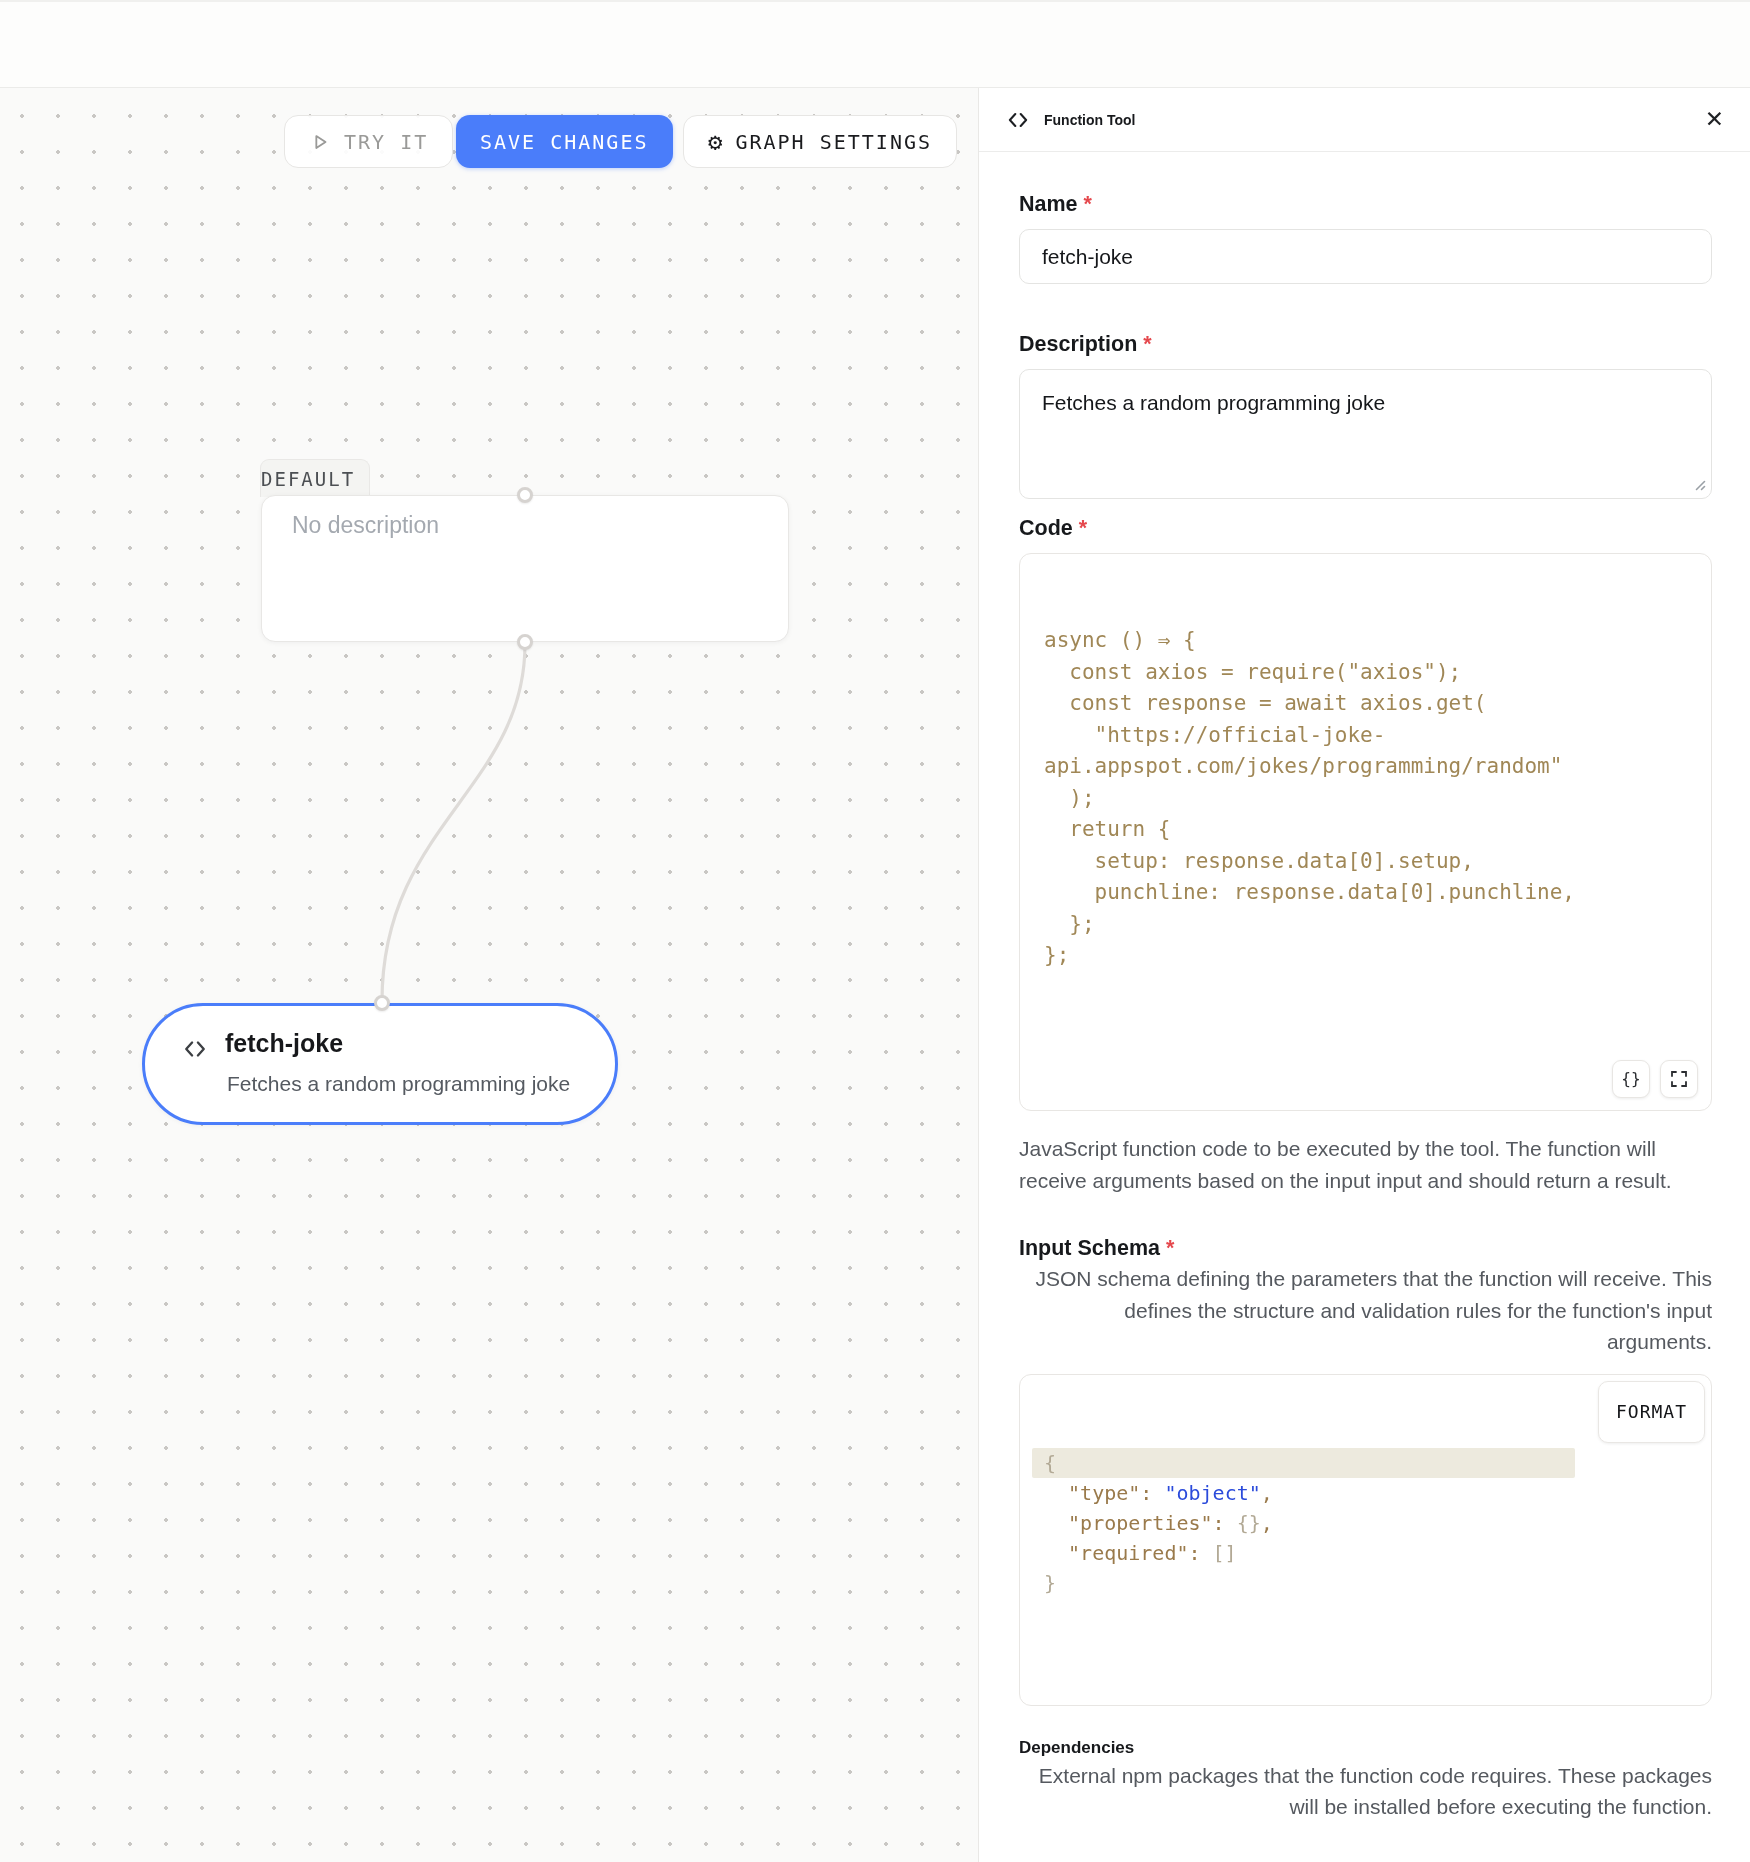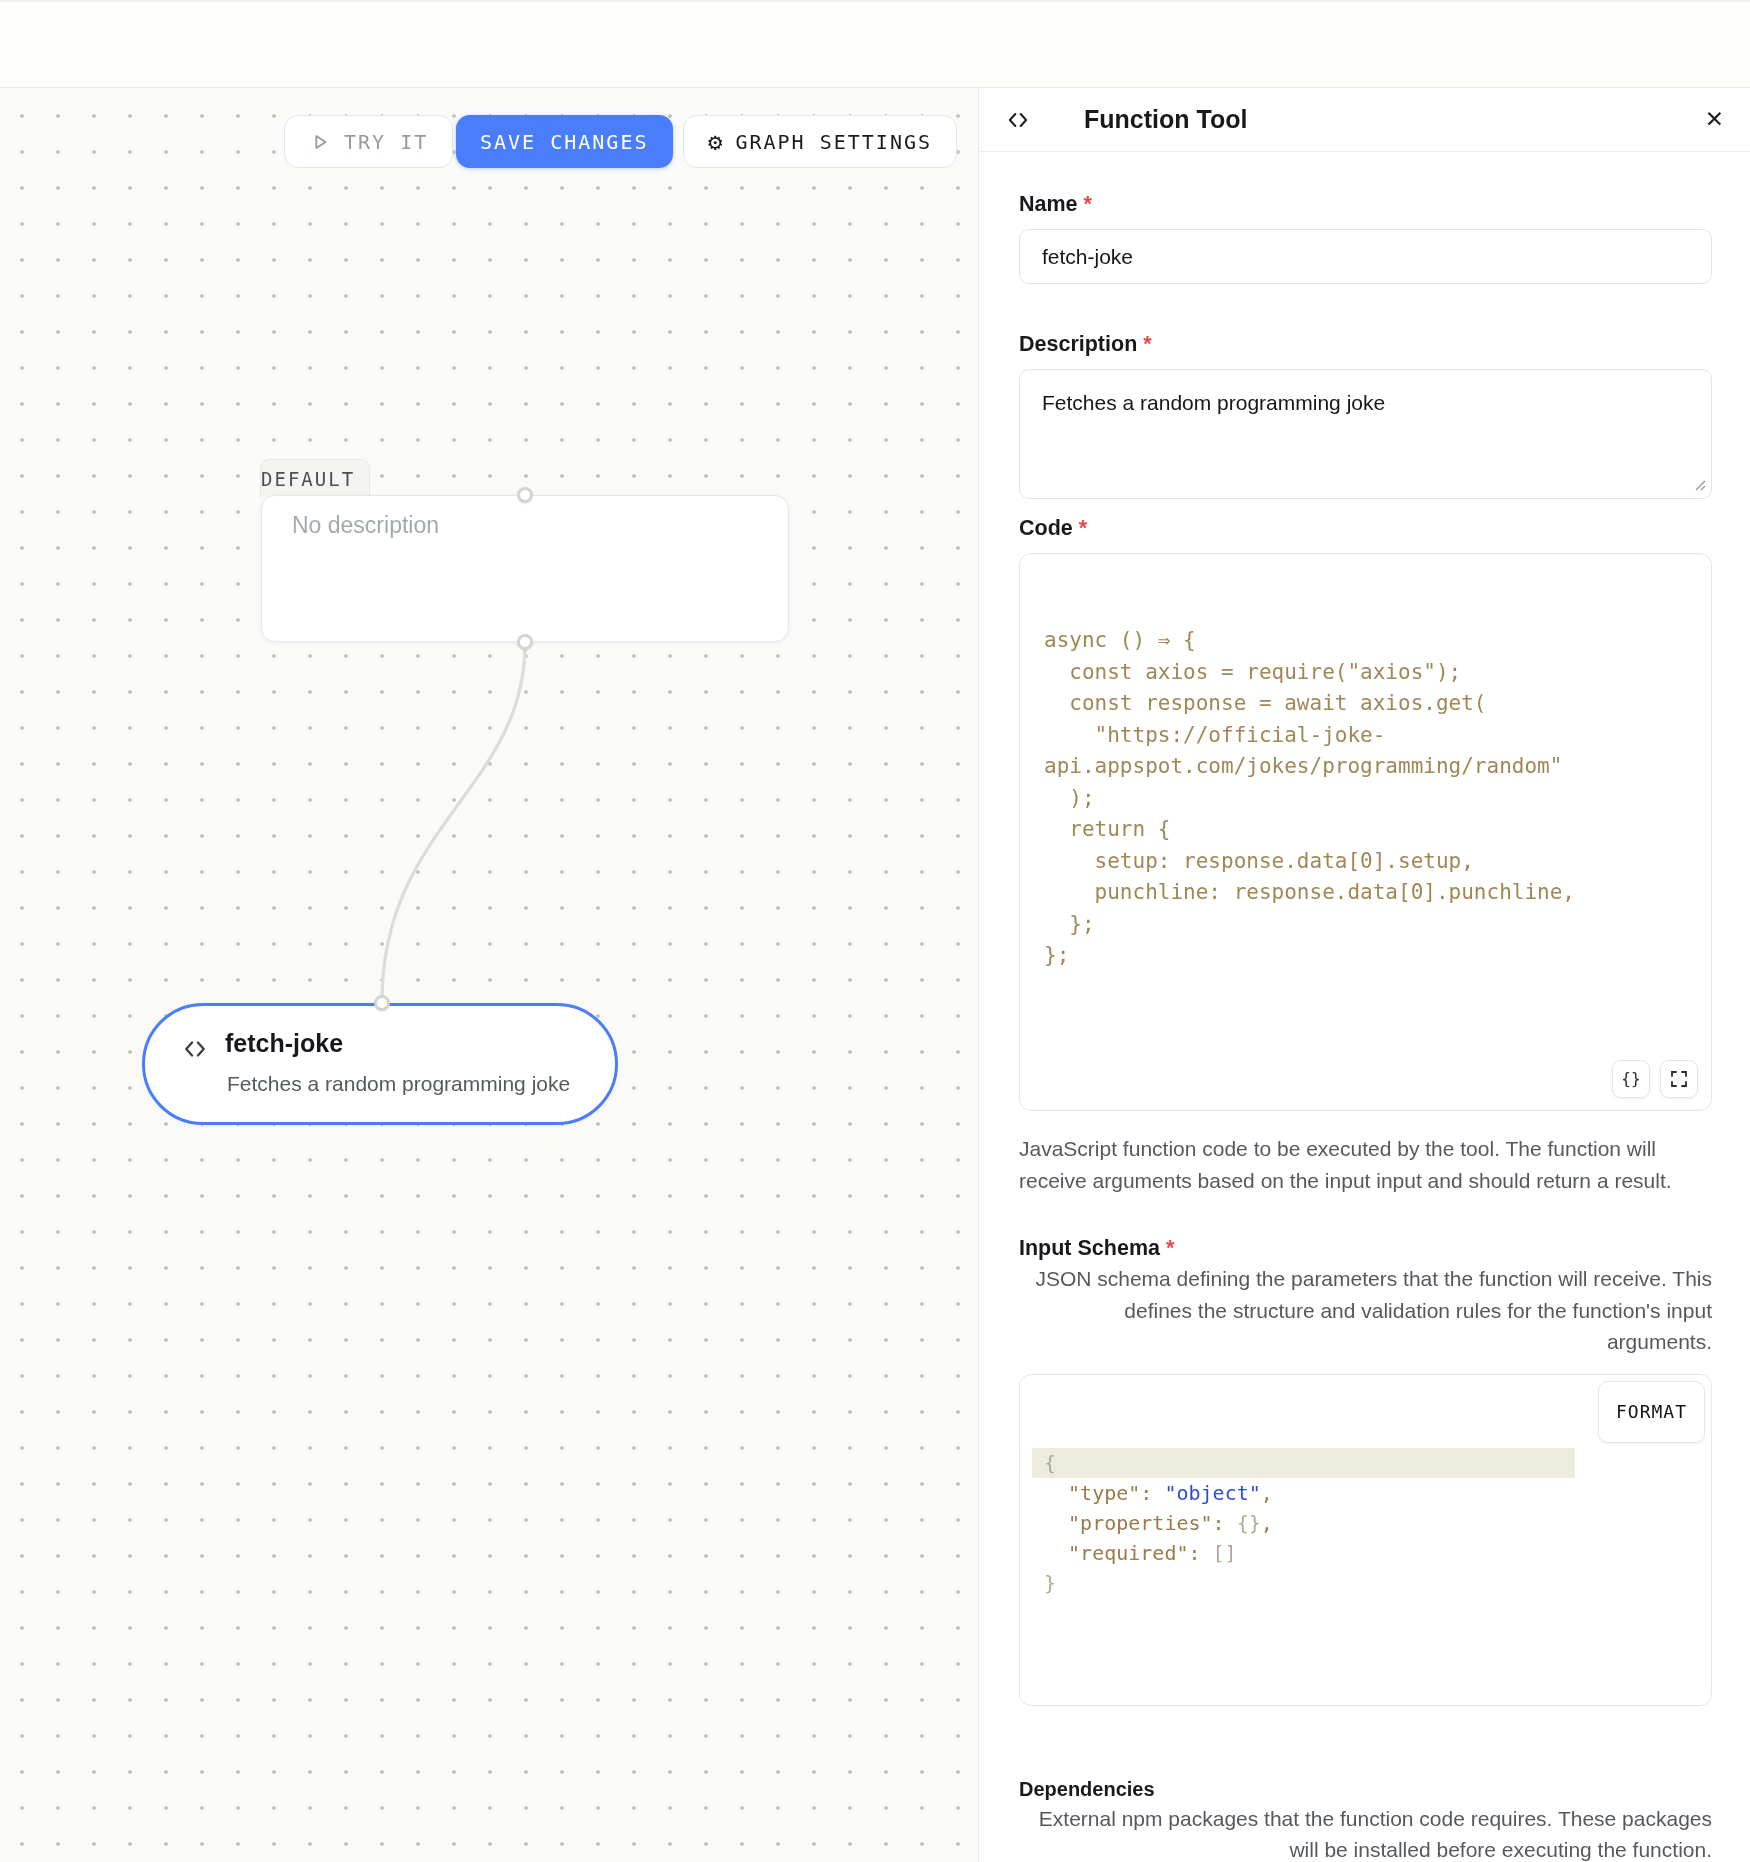--- a/index.html
+++ b/index.html
@@ -46,31 +46,31 @@
   .tool-title { position:absolute; left:80px; top:23px; font-size:25px; font-weight:700; color:#17181b; }
   .tool-desc  { position:absolute; left:82px; top:66px; font-size:21px; color:#555a61; }
 
   .handle { position:absolute; z-index:3; width:16px; height:16px; background:#fff; border:3.5px solid #d6d3d0;
             border-radius:50%; transform:translate(-50%,-50%); box-shadow:0 1px 2px rgba(0,0,0,.08); cursor:crosshair; }
 
   
   .panel { position:absolute; left:978px; top:88px; width:772px; height:1774px; background:#fff;
            border-left:1px solid #e9e8e6; z-index:5; }
   .panel-header { height:64px; display:flex; align-items:center; gap:13px; padding:0 26px; border-bottom:1px solid #ececeb; }
-  .panel-title { font-size:25px; font-weight:600; color:#17191c;margin-left:40px; }
+  .panel-title { font-size:14px; font-weight:600; color:#17191c; }
   .close-btn { margin-left:auto; font-size:23px; color:#202225; cursor:pointer; line-height:1; }
   .panel-body { padding:0 38px 0 40px; }
 
   .field-label { display:block; font-size:21.5px; font-weight:600; color:#17191c; }
   .req { color:#e5484d; margin-left:6px; font-weight:600; }
   .lbl-name { margin-top:40px; }
   .lbl-desc { margin-top:48px; }
   .lbl-code { margin-top:17px; }
   .lbl-schema { margin-top:40px; }
-  .lbl-deps { margin-top:72px; font-size:20px; }
+  .lbl-deps { margin-top:32px; font-size:17px; }
 
   .text-input { margin-top:12px; width:100%; height:55px; border:1px solid #e4e4e2; border-radius:10px;
                 padding:0 22px; font-family:"Liberation Sans", sans-serif; font-size:21px; color:#15171a;
                 background:#fff; outline:none; }
   .ta-wrap { position:relative; margin-top:12px; }
   .text-area { width:100%; height:130px; border:1px solid #e4e4e2; border-radius:10px; padding:18px 22px;
                font-family:"Liberation Sans", sans-serif; font-size:21px; color:#15171a; resize:none;
                line-height:30px; outline:none; display:block; }
   .resize-icon { position:absolute; right:6px; bottom:8px; pointer-events:none; }
 

